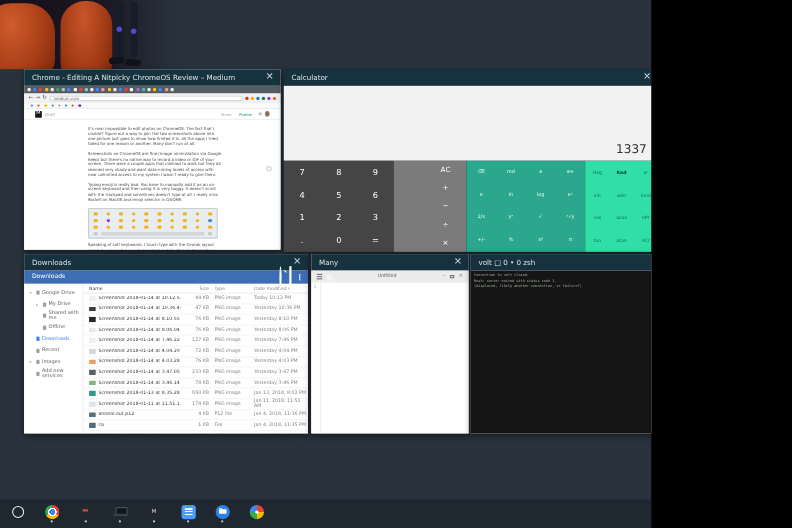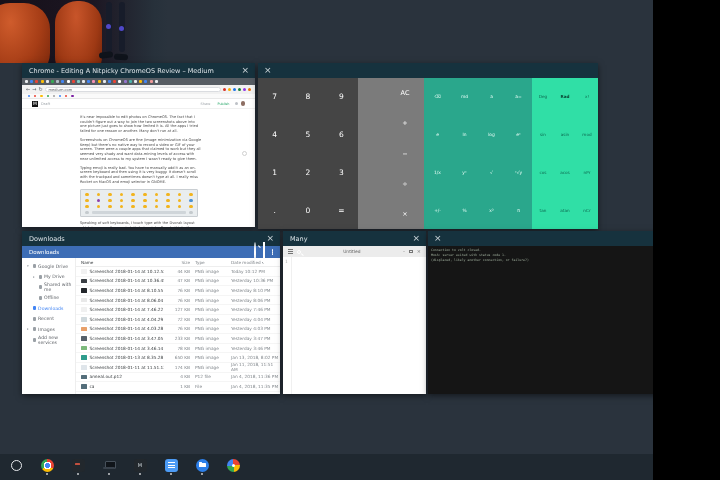--- a/index.html
+++ b/index.html
@@ -3,21 +3,21 @@
 <meta charset="utf-8">
 <style>
   :root{
     --overview_bg:#2a333d; --shelf_bg:#1f2830; --titlebar_bg:#16323e; --titlebar_text:#dde4e8;
     --files_toolbar_bg:#3d6db5; --calc_display_bg:#f1f2f1; --calc_digits_bg:#454545;
     --calc_ops_bg:#7b7b7b; --calc_funcs_bg:#2aa78c; --calc_adv_bg:#30dfa6; --terminal_bg:#151515;
     --accent_blue:#4285f4; --medium_green:#1fa463;
   }
   *{box-sizing:border-box;margin:0;padding:0;font-family:"DejaVu Sans",sans-serif;}
   html,body{width:720px;height:480px;overflow:hidden;background:#000;}
-  .screen{position:relative;width:653px;height:480px;background:var(--overview_bg);overflow:hidden;}
+  .screen{position:relative;width:592px;height:480px;background:var(--overview_bg);overflow:hidden;}
 
   
   .wallpaper{position:absolute;left:0;top:0;width:168px;height:63px;overflow:hidden;
     background:linear-gradient(90deg,#161019 0%,#1c1622 55%,#27313b 92%,var(--overview_bg) 100%);}
   .wp-red1{position:absolute;left:-16px;top:3px;width:66px;height:76px;border-radius:26px;
     background:radial-gradient(ellipse at 40% 25%,#cf5c2c 0%,#a63d16 55%,#6f2209 100%);}
   .wp-red2{position:absolute;left:55px;top:1px;width:47px;height:78px;border-radius:22px;
     background:radial-gradient(ellipse at 45% 20%,#c8552a 0%,#9e3914 60%,#6a2008 100%);}
   .wp-leg{position:absolute;width:6px;height:50px;background:#171c2a;top:2px;border-radius:3px;}
   .wp-knee{position:absolute;width:5px;height:5px;border-radius:50%;background:#5048c9;}
@@ -284,21 +284,25 @@
             </div>
           </div>
           <div class="para">Speaking of soft keyboards, I touch type with the Dvorak layout which is very well supported. Unfortunately, Google thinks if you have muscle memory the</div>
         </div>
       <div class="sidebtn"></div>
     </div>
   </div>
 
   <div class="window calc-win">
     <div class="titlebar">
+      <span class="title">Calculator</span>
       <span class="close">×</span>
+    </div>
+    <div class="calc-display">
+      <span class="calc-number">1337</span>
     </div>
     <div class="calc-pads">
       <div class="pad pad-digits" id="calc-digits">
           <div class="ck ck-digit">7</div>
           <div class="ck ck-digit">8</div>
           <div class="ck ck-digit">9</div>
           <div class="ck ck-digit">4</div>
           <div class="ck ck-digit">5</div>
           <div class="ck ck-digit">6</div>
           <div class="ck ck-digit">1</div>
@@ -565,20 +569,21 @@
       <span class="tctl">×</span>
     </div>
     <div class="text-editor">
       <span class="linenum">1</span>
       <span class="gutterline"></span>
     </div>
   </div>
 
   <div class="window term-win">
     <div class="titlebar">
+      <span class="title">volt □ 0 • 0 zsh</span>
       <span class="close">×</span>
     </div>
     <div class="term-body" id="term-body">
         <div class="tline">Connection to volt closed.</div>
         <div class="tline">Mosh: server exited with status code 1.</div>
         <div class="tline">(displaced, likely another connection, or failure?)</div>
       </div>
   </div>
 
   <div class="shelf">

